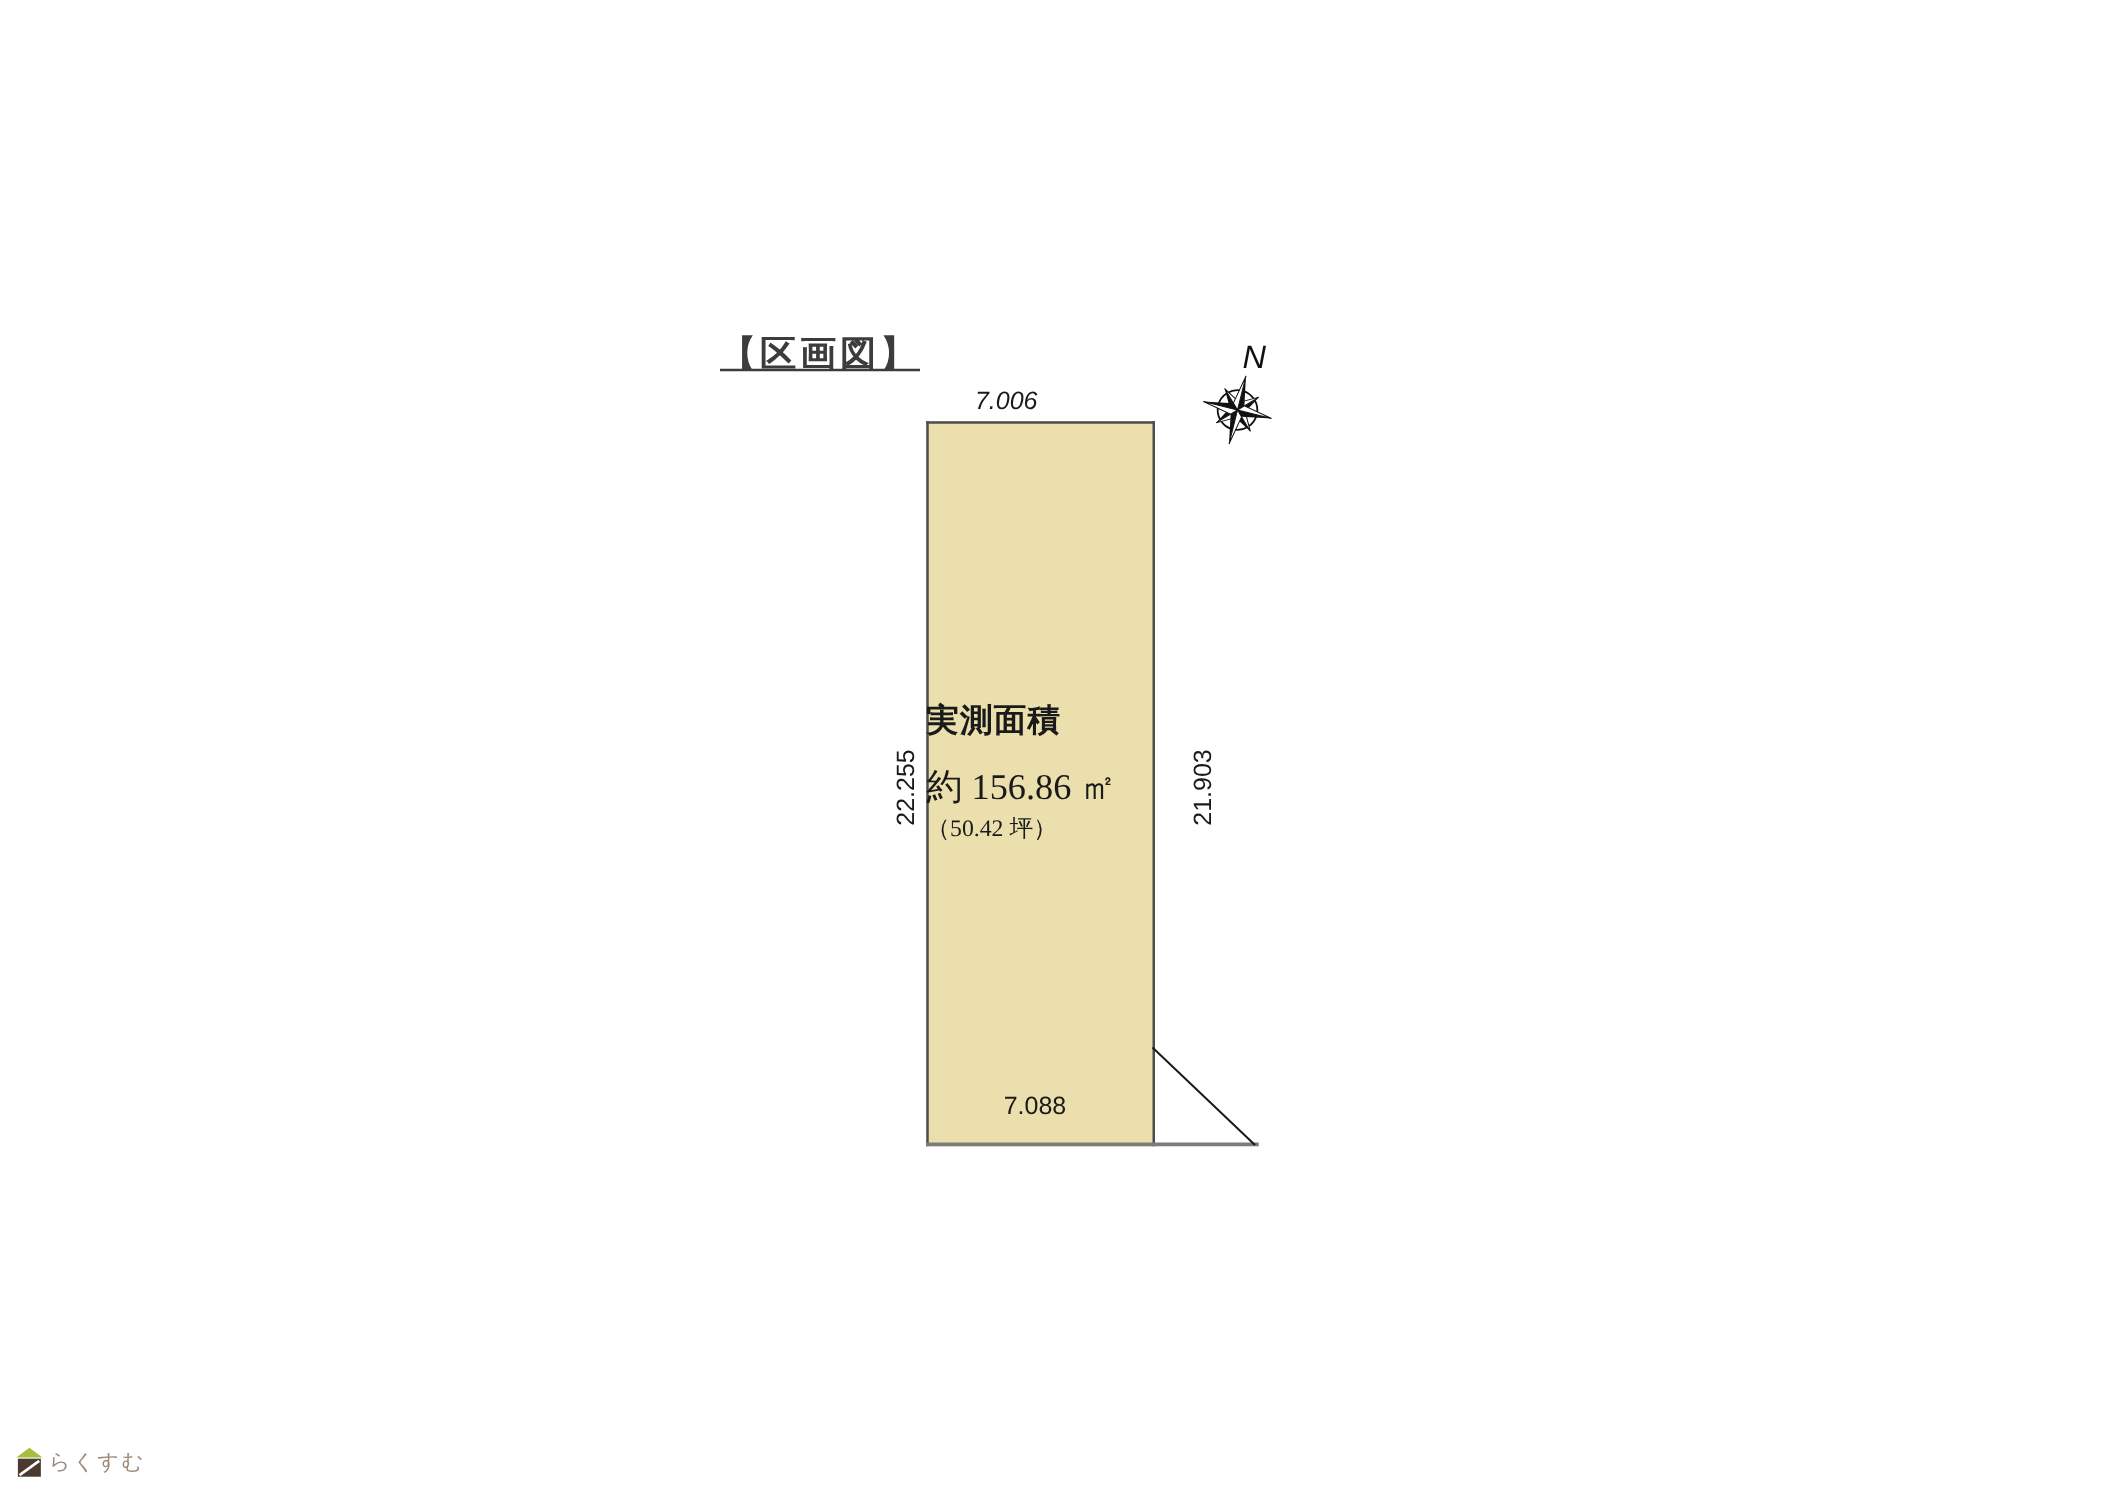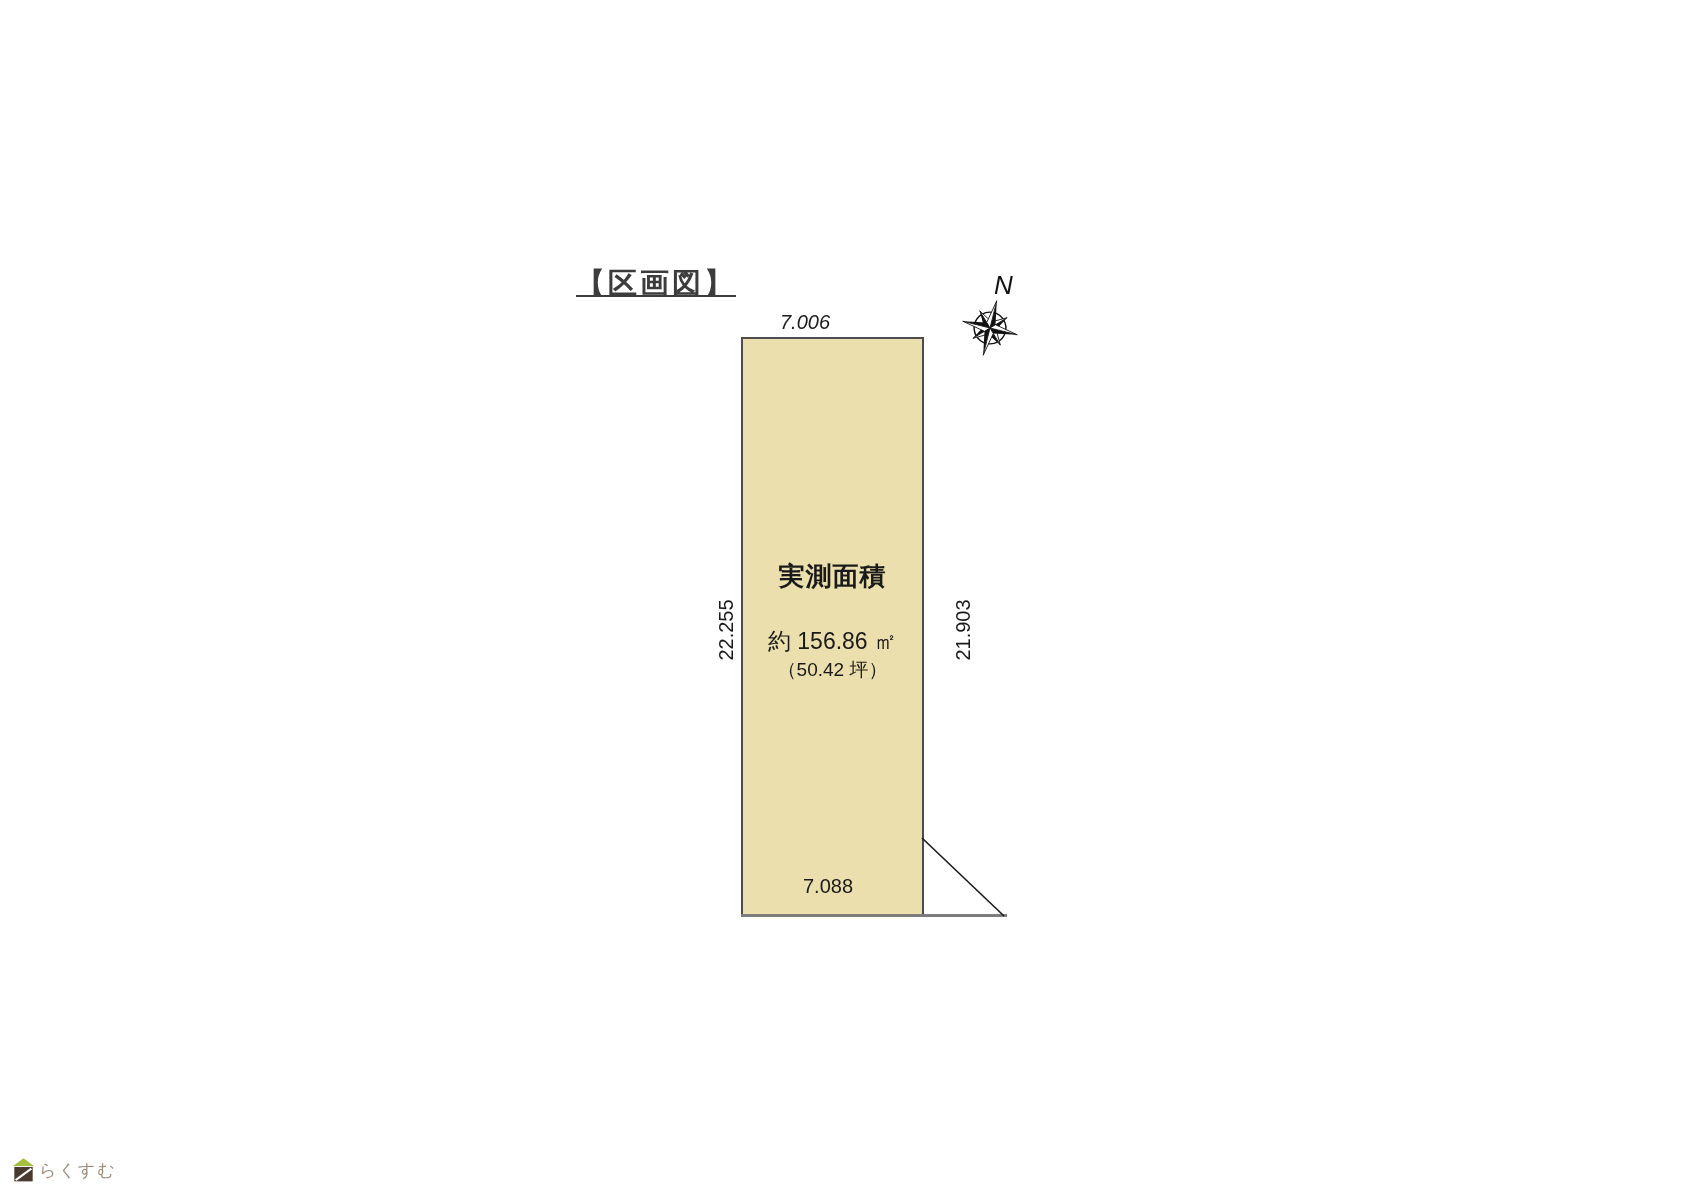--- a/index.html
+++ b/index.html
@@ -31,35 +31,35 @@
   }
   .dim{
     position:absolute;font-size:20px;color:#1a1a1a;white-space:nowrap;
   }
   .dim-top{left:805px;top:322px;transform:translate(-50%,-50%);font-style:italic;}
   .dim-bottom{left:828px;top:886px;transform:translate(-50%,-50%);}
   .dim-left{left:726px;top:630px;transform:translate(-50%,-50%) rotate(-90deg);}
   .dim-right{left:963px;top:630px;transform:translate(-50%,-50%) rotate(-90deg);}
   .area-block{
     position:absolute;left:741px;top:559px;width:183px;
-    text-align:center;color:#1a1a1a;
+    text-align:left;color:#1a1a1a;font-family:Liberation Serif, serif;
   }
   .area-title{font-size:26px;font-weight:700;letter-spacing:1px;}
-  .area-m2{font-size:23px;margin-top:32px;white-space:nowrap;}
+  .area-m2{font-size:29px;margin-top:16px;white-space:nowrap;}
   .area-tsubo{font-size:19px;white-space:nowrap;}
   .north-label{
     position:absolute;left:994px;top:270px;
     font-size:26px;font-style:italic;color:#111;font-weight:500;
   }
   .compass{
     position:absolute;left:961px;top:299px;width:58px;height:58px;
   }
   .brand{
     position:absolute;left:13px;top:1158px;
-    display:flex;align-items:center;gap:5px;
+    display:flex;gap:5px;
   }
   .brand-text{
     font-size:17px;color:#9c8b7c;letter-spacing:2px;font-weight:500;
     white-space:nowrap;
   }
 </style>
 </head>
 <body>
 
 <div class="page">

